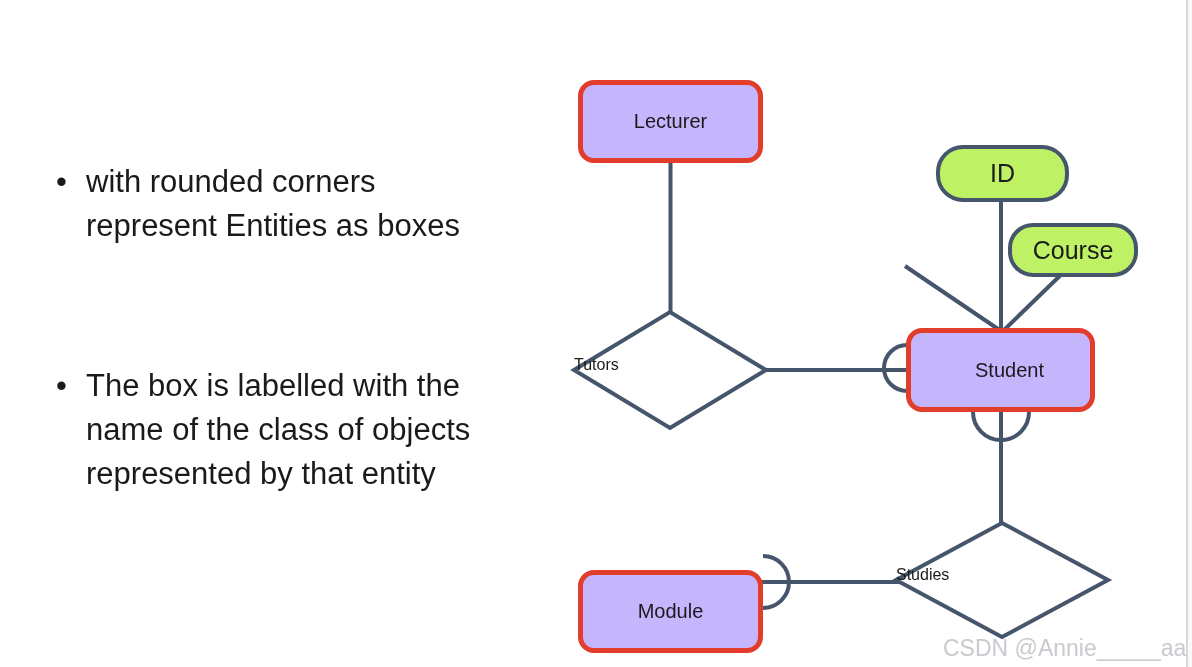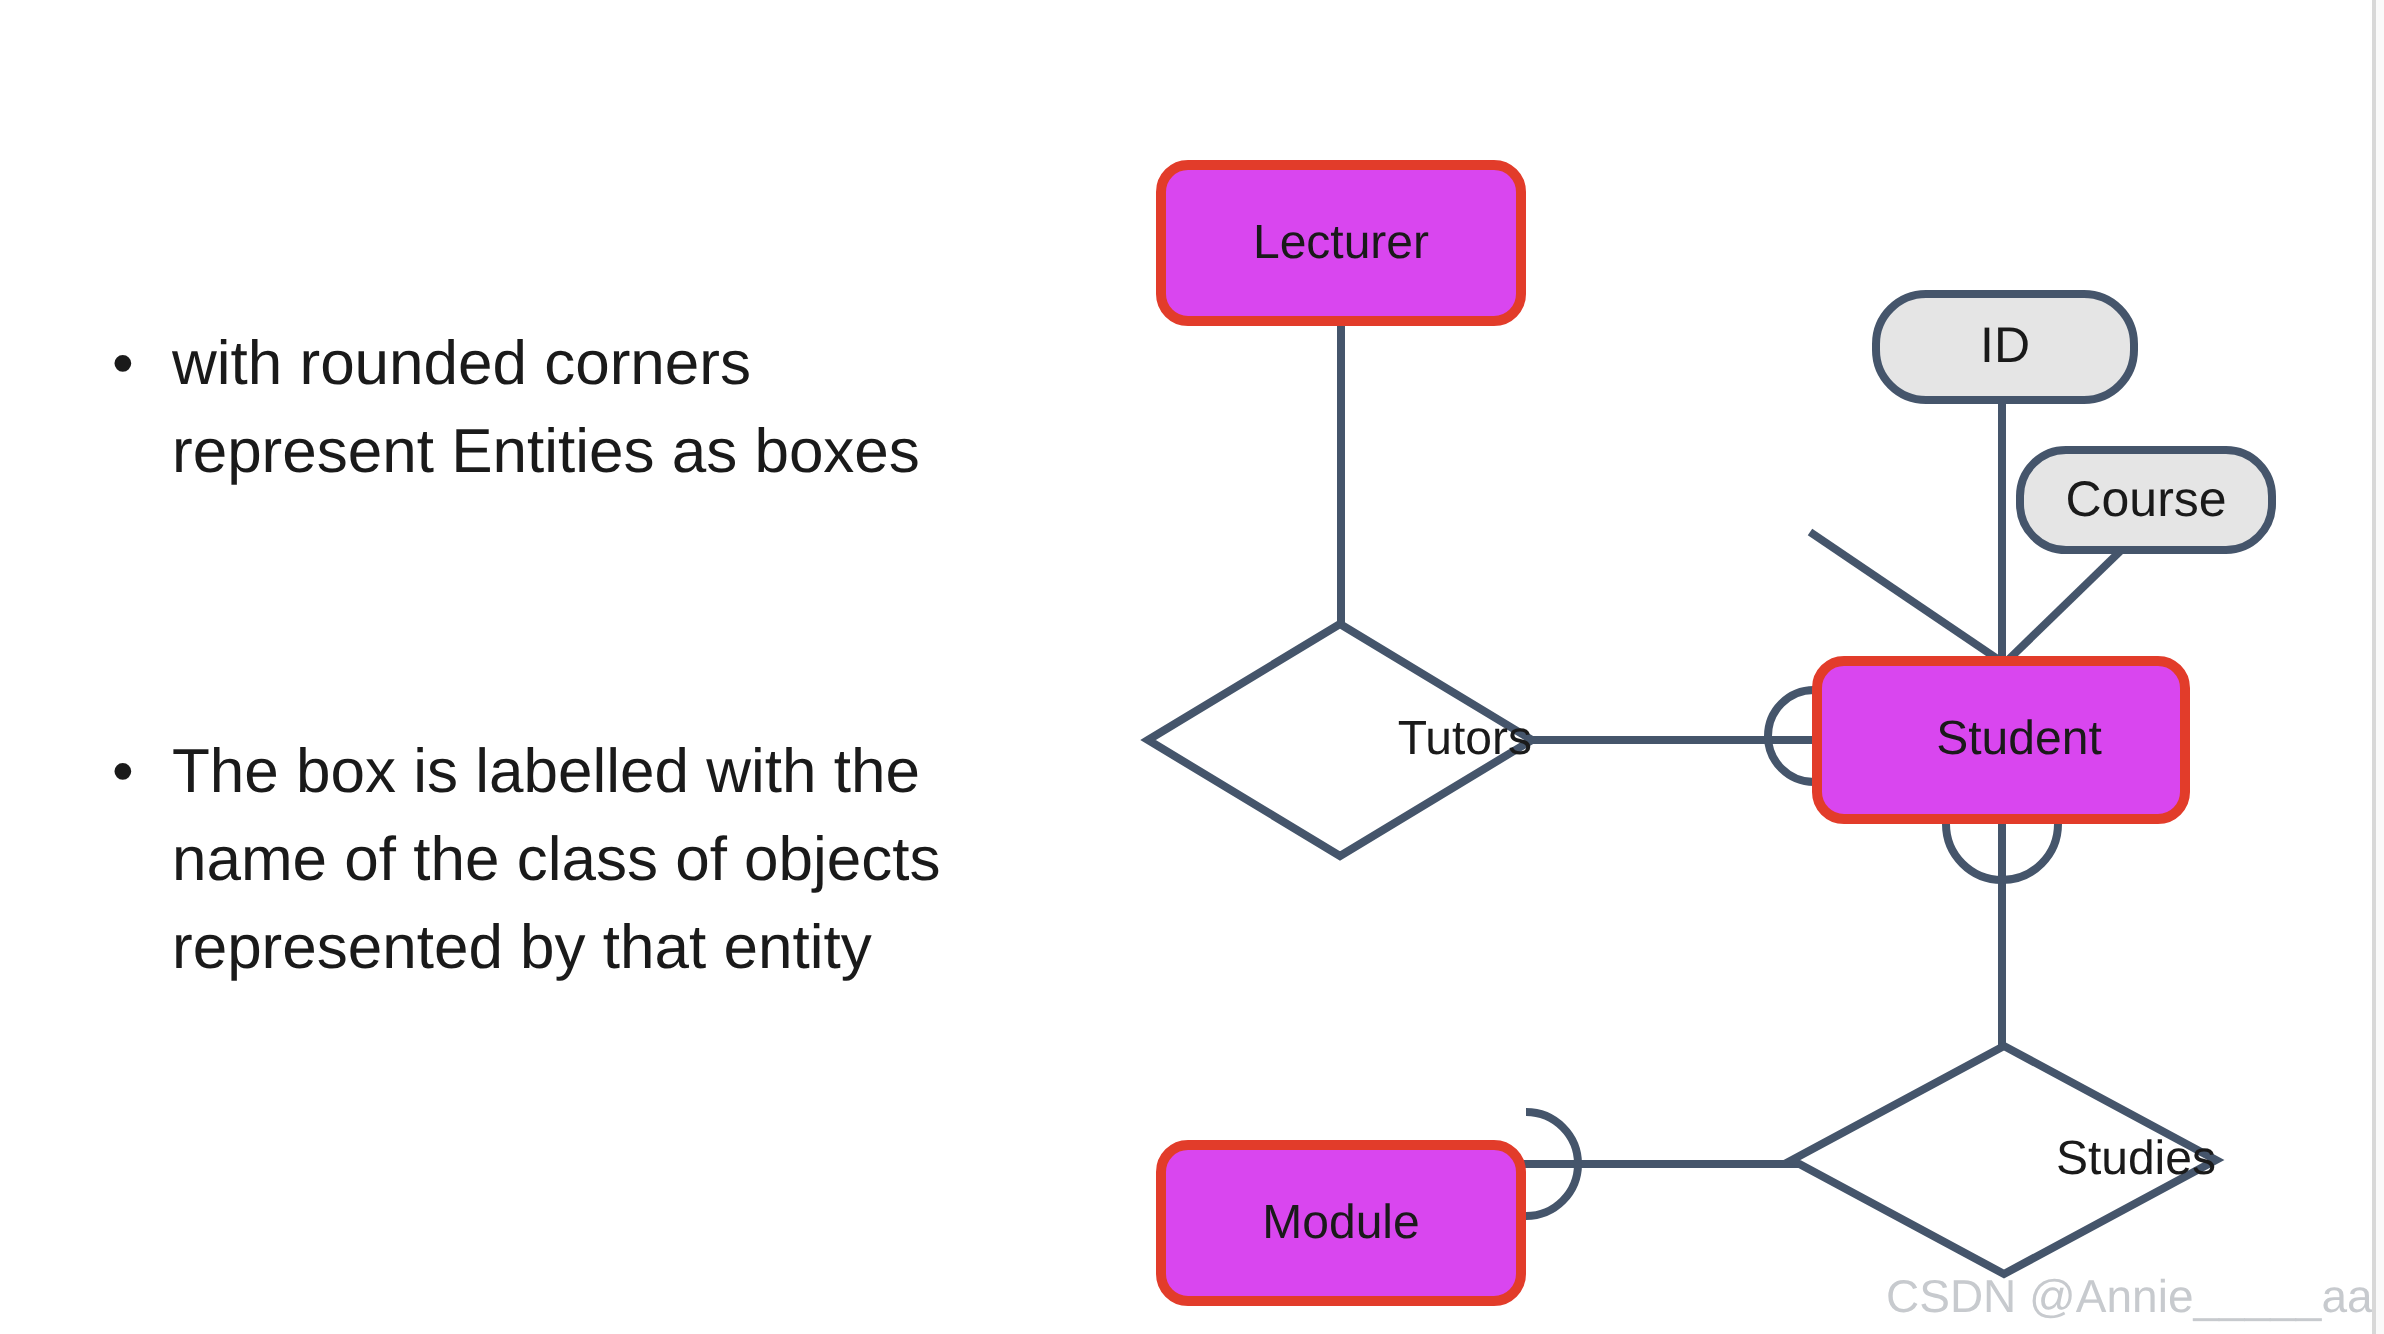--- a/index.html
+++ b/index.html
@@ -35,52 +35,52 @@
   
   svg.connectors {
     position: absolute;
     left: 0; top: 0;
     width: 1192px; height: 667px;
   }
 
   .entity {
     position: absolute;
     box-sizing: border-box;
-    background: #d946ef;
+    background: #c4b5fd;
     border: 5px solid #e23c2a;
     border-radius: 16px;
     display: flex;
     align-items: center;
     justify-content: center;
-    font-size: 24px;
+    font-size: 20px;
     color: #1a1a1a;
   }
   .entity-lecturer { left: 578px; top: 80px;  width: 185px; height: 83px; }
   .entity-student  { left: 906px; top: 328px; width: 189px; height: 84px; padding-left: 18px; }
   .entity-module   { left: 578px; top: 540px; width: 185px; height: 83px; margin-top: 30px; }
 
   .attr {
     position: absolute;
     box-sizing: border-box;
-    background: #e5e5e5;
+    background: #bef264;
     border: 4px solid #45556b;
     display: flex;
     align-items: center;
     justify-content: center;
     font-size: 25px;
     color: #1a1a1a;
   }
   .attr-id     { left: 936px;  top: 145px; width: 133px; height: 57px; border-radius: 27px; }
   .attr-name   { left: 847px;  top: 221px; width: 127px; height: 54px; border-radius: 25px; }
   .attr-course { left: 1008px; top: 223px; width: 130px; height: 54px; border-radius: 25px; }
 
   .dlabel {
     position: absolute;
-    text-align: right;
-    font-size: 24px;
+    text-align: left;
+    font-size: 16px;
     color: #1a1a1a;
   }
   .dlabel-tutors  { left: 574px; top: 356px; width: 192px; }
   .dlabel-studies { left: 896px; top: 566px; width: 212px; }
 
   
   .watermark {
     position: absolute;
     left: 943px; top: 635px;
     font-size: 23px;

